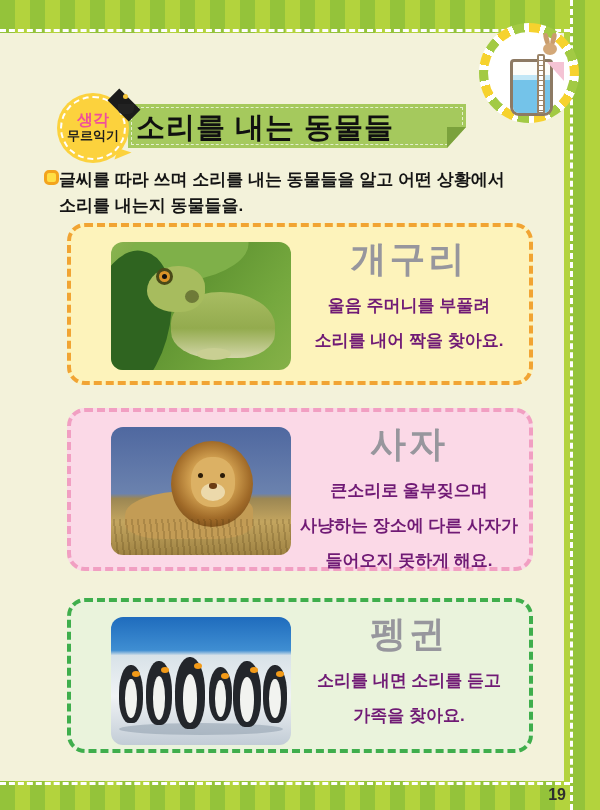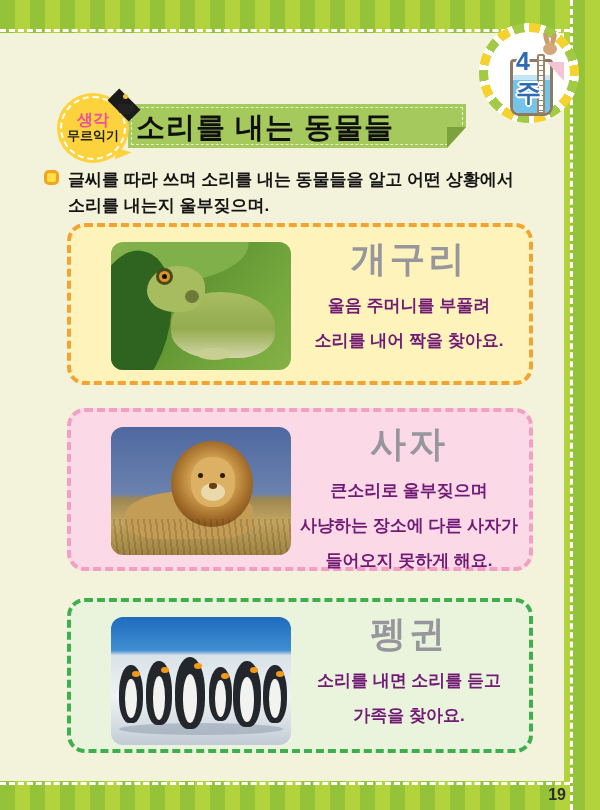--- a/index.html
+++ b/index.html
@@ -60,21 +60,21 @@
 
   .banner { position:absolute; left:128px; top:104px; width:338px; height:44px; background:#a5c95d; z-index:2;
     clip-path:polygon(0 0,100% 0,100% 52%,calc(100% - 19px) 100%,0 100%);
     outline:1px dashed rgba(255,255,255,.7); outline-offset:-4px; }
   .banner-fold { position:absolute; left:447px; top:127px; width:0; height:0; z-index:2;
     border-top:21px solid #7ba23c; border-right:19px solid transparent; }
   .page-title { position:absolute; left:136px; top:108px; z-index:5;
     font-size:29px; font-weight:800; color:#101010; letter-spacing:1px; }
 
   
-  .instruction { position:absolute; left:44px; top:167px; width:500px; display:flex; gap:9px; z-index:2; }
+  .instruction { position:absolute; left:44px; top:167px; width:500px; display:flex; z-index:2; }
   .bullet { flex:0 0 15px; width:15px; height:15px; margin-top:3px; border-radius:5px;
     background:#ffdf45; border:3px solid #f3a41d; }
   .instruction-text { font-size:17px; font-weight:700; color:#141414; line-height:1.5; }
 
   
   .card { position:absolute; left:67px; width:466px; border-radius:18px;
     border:4px dashed var(--cb,#ccc); background:var(--cg,#fff); z-index:2; }
   .card-1 { top:223px; height:162px; }
   .card-2 { top:408px; height:163px; }
   .card-3 { top:598px; height:155px; }
@@ -147,21 +147,20 @@
   <div class="frame-line frame-line-top"></div>
   <div class="frame-line frame-line-right"></div>
   <div class="frame-line frame-line-bottom"></div>
 
   <div class="badge">
     <div class="badge-ring"></div>
     <div class="badge-core">
       <div class="beaker">
         <div class="beaker-water"></div>
         <div class="beaker-scale"></div>
-        <div class="week-label">4주</div>
       </div>
       <div class="bunny">
         <div class="bunny-ear e1"></div>
         <div class="bunny-ear e2"></div>
         <div class="bunny-head"></div>
       </div>
       <div class="net"></div>
     </div>
   </div>
 
@@ -176,21 +175,21 @@
     <div class="cap-board"></div>
     <div class="cap-base"></div>
     <div class="cap-knob"></div>
   </div>
   <h1 class="page-title">소리를 내는 동물들</h1>
 
   <div class="instruction">
     <div class="bullet"></div>
     <div class="instruction-text">
       <div>글씨를 따라 쓰며 소리를 내는 동물들을 알고 어떤 상황에서</div>
-      <div>소리를 내는지 울부짖으며.</div>
+      <div>소리를 내는지 동물들을.</div>
     </div>
   </div>
 
   <div class="card card-1" style="--cb: #f1a433; --cg: #fdf3bb;">
     <div class="photo photo-frog">
       <div class="leaf-light"></div>
       <div class="leaf-dark"></div>
       <div class="frog-body"></div>
       <div class="frog-head"></div>
       <div class="frog-ear"></div>

